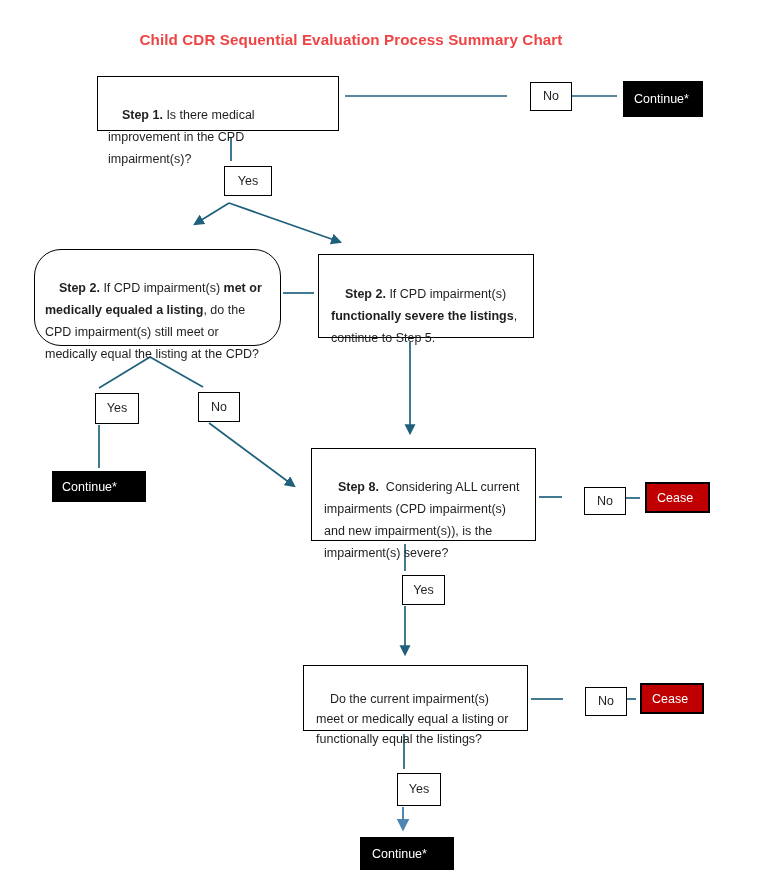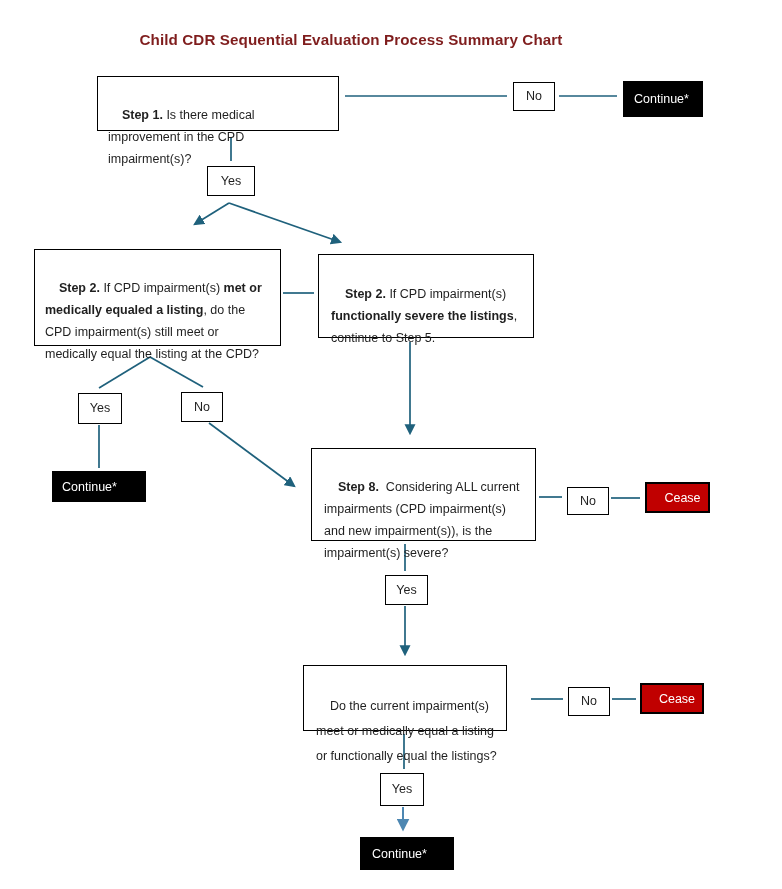--- a/index.html
+++ b/index.html
@@ -2,39 +2,39 @@
 <html><head>
 <meta charset="utf-8">
 <style>
   html,body{margin:0;padding:0;background:#ffffff;}
   .canvas{
     position:relative;width:782px;height:889px;background:#ffffff;overflow:hidden;
     font-family:"Liberation Sans","DejaVu Sans",sans-serif;color:#1f1f1f;
   }
   .title{
     position:absolute;left:0;top:31px;width:702px;text-align:center;
-    font-size:15.2px;font-weight:700;color:#7f1d1d;letter-spacing:.1px;
+    font-size:15.2px;font-weight:700;color:#ef4444;letter-spacing:.1px;
   }
   svg.connectors{position:absolute;left:0;top:0;width:782px;height:889px;pointer-events:none;}
   .box{
     position:absolute;box-sizing:border-box;background:#fff;border:1px solid #000;
     font-size:12.5px;line-height:22px;white-space:pre-wrap;
   }
   .box .b{font-weight:700;}
   .pad{padding:5px 10px 0 10px;}
   .small{
     display:flex;align-items:center;justify-content:center;
-    font-size:12.5px;line-height:1;background:#fff;border:1px solid #000;
+    font-size:12.5px;line-height:1;background:#fff;border:1px solid #000;margin-left:17px;
   }
   .terminal{
     display:flex;align-items:center;font-size:12.5px;color:#ffffff;
     padding-left:10px;box-sizing:border-box;border:none;
   }
   .green{background:#000000;}
-  .red{background:#C00000;justify-content:center;}
+  .red{background:#C00000;}
   .bordered1{border:1px solid #000;}
   .bordered2{border:2px solid #000;}
 </style>
 </head>
 <body>
 
 <div class="canvas">
 
   <div class="title">Child CDR Sequential Evaluation Process Summary Chart</div>
 
@@ -79,21 +79,21 @@
   </div>
 
   <div class="terminal green bordered1" style="position:absolute;left:623px;top:81px;width:80px;height:36px;">
     <span>Continue*</span>
   </div>
 
   <div class="small" style="position:absolute;left:207px;top:166px;width:46px;height:28px;">
     <span>Yes</span>
   </div>
 
-  <div class="box" style="left:34px;top:249px;width:247px;height:97px;padding:5px 10px 0 10px;">
+  <div class="box" style="left:34px;top:249px;width:247px;height:97px;padding:5px 10px 0 10px;border-radius:27px;">
     <span><span class="b">Step 2.</span><span> If CPD impairment(s) </span><span class="b">met or medically equaled a listing</span><span>, do the CPD impairment(s) still meet or medically equal the listing at the CPD?</span></span>
   </div>
 
   <div class="box" style="left:318px;top:254px;width:216px;height:84px;padding:6px 10px 0 12px;">
     <span><span class="b">Step 2.</span><span> If CPD impairment(s) </span><span class="b">functionally severe the listings</span><span>, continue to Step 5.</span></span>
   </div>
 
   <div class="small" style="position:absolute;left:78px;top:393px;width:42px;height:29px;">
     <span>Yes</span>
   </div>
@@ -115,21 +115,21 @@
   </div>
 
   <div class="terminal red bordered2" style="position:absolute;left:645px;top:482px;width:65px;height:31px;">
     <span>Cease</span>
   </div>
 
   <div class="small" style="position:absolute;left:385px;top:575px;width:41px;height:28px;">
     <span>Yes</span>
   </div>
 
-  <div class="box" style="left:303px;top:665px;width:204px;height:66px;padding:3px 8px 0 12px;line-height:25px;">
+  <div class="box" style="left:303px;top:665px;width:225px;height:66px;padding:3px 8px 0 12px;line-height:20px;">
     <span><span>Do the current impairment(s) meet or medically equal a listing or functionally equal the listings?</span></span>
   </div>
 
   <div class="small" style="position:absolute;left:568px;top:687px;width:40px;height:27px;">
     <span>No</span>
   </div>
 
   <div class="terminal red bordered2" style="position:absolute;left:640px;top:683px;width:64px;height:31px;">
     <span>Cease</span>
   </div>

